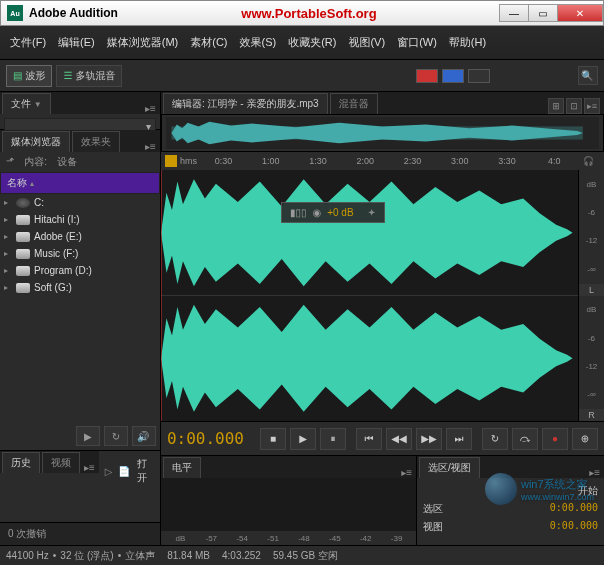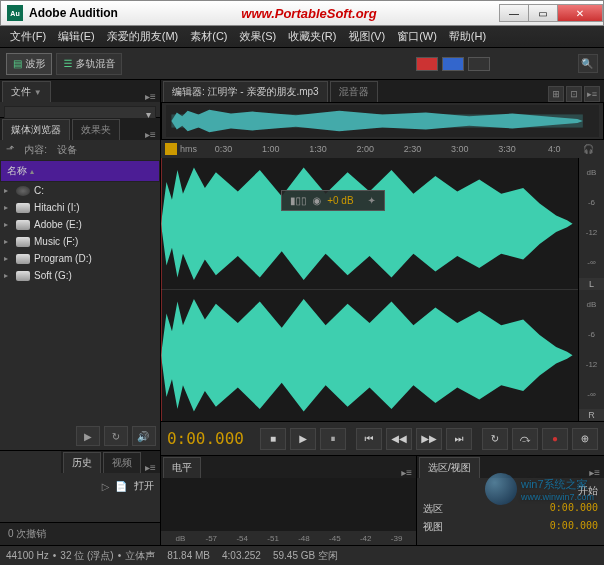--- a/index.html
+++ b/index.html
@@ -3,26 +3,26 @@
 <meta charset="utf-8">
 <style>
 * { margin: 0; padding: 0; box-sizing: border-box; font-family: "Microsoft YaHei", Tahoma, sans-serif; }
 body { background: #1a1a1a; overflow: hidden; width: 604px; height: 565px; }
 
 .window { width: 604px; height: 565px; display: flex; flex-direction: column; }
 
 .titlebar { height: 26px; background: linear-gradient(#fff, #e8e8e8); display: flex; align-items: center; border: 1px solid #888; }
 .titlebar .app-icon { width: 16px; height: 16px; background: #0b6d4f; margin: 0 6px; display: flex; align-items: center; justify-content: center; color: #fff; font-size: 7px; font-weight: bold; }
 .titlebar .title { font-weight: bold; font-size: 12px; color: #000; }
-.titlebar .url { flex: 1; text-align: center; color: #c00; font-size: 13px; font-weight: bold; font-style: italic; }
+.titlebar .url { flex: 1; text-align: center; color: #c00; font-size: 13px; font-weight: bold; }
 .win-btns { display: flex; }
 .win-btn { width: 30px; height: 18px; background: linear-gradient(#f6f6f6,#d8d8d8); border: 1px solid #999; margin-left: -1px; display: flex; align-items: center; justify-content: center; font-size: 10px; cursor: pointer; }
 .win-btn.close { background: linear-gradient(#e77,#c33); width: 46px; color: #fff; }
 
-.menubar { height: 22px; background: linear-gradient(#2a2a2a,#232323); display: flex; align-items: center; padding: 0 4px; border-bottom: 1px solid #000; }
+.menubar { height: 34px; background: linear-gradient(#2a2a2a,#232323); display: flex; align-items: center; padding: 0 4px; border-bottom: 1px solid #000; }
 .menubar span { color: #ddd; font-size: 11px; padding: 2px 6px; cursor: pointer; }
 
 .toolbar { height: 32px; background: #2b2b2b; display: flex; align-items: center; padding: 0 6px; border-bottom: 1px solid #000; gap: 4px; }
 .tbtn { background: #333; border: 1px solid #444; color: #ccc; font-size: 10px; padding: 3px 6px; cursor: pointer; display: flex; align-items: center; gap: 3px; }
 .tbtn.active { background: #3a3a3a; border-color: #666; }
 .swatch { width: 22px; height: 14px; border: 1px solid #555; }
 
 .main-area { flex: 1; display: flex; background: #232323; overflow: hidden; }
 
 .left-col { width: 175px; display: flex; flex-direction: column; border-right: 1px solid #000; }
@@ -41,21 +41,21 @@
 .browser-sub span:first-child { cursor: pointer; }
 .name-header { background: #4c1d95; color: #ccc; font-size: 10px; padding: 3px 6px; border: 1px solid #222; display: flex; align-items: center; gap: 3px; }
 .tree { background: #2b2b2b; flex: 1; overflow: auto; }
 .tree-item { display: flex; align-items: center; color: #ddd; font-size: 10px; padding: 3px 4px; gap: 4px; cursor: pointer; }
 .tree-item .arrow { color: #888; font-size: 8px; width: 8px; }
 .drive-icon { width: 14px; height: 10px; background: linear-gradient(#ddd,#999); border-radius: 2px; }
 .disk-icon { width: 14px; height: 10px; background: radial-gradient(#666,#333); border-radius: 50%; }
 .btn-row { display: flex; gap: 4px; padding: 4px; justify-content: flex-end; background: #2b2b2b; }
 .icon-btn { width: 24px; height: 20px; background: #333; border: 1px solid #444; display: flex; align-items: center; justify-content: center; cursor: pointer; color: #999; font-size: 10px; }
 
-.history-panel { height: 72px; display: flex; flex-direction: column; align-items: flex-end; }
+.history-panel { height: 72px; display: flex; flex-direction: row; }
 .history-body { flex: 1; background: #2b2b2b; padding: 4px; display: flex; flex-direction: column; }
 .history-item { display: flex; align-items: center; color: #ccc; font-size: 10px; gap: 6px; padding: 2px; }
 .undo-count { color: #999; font-size: 10px; padding: 4px 8px; background: #232323; }
 
 .right-col { flex: 1; display: flex; flex-direction: column; }
 
 .editor-header { height: 22px; display: flex; align-items: flex-end; background: #1e1e1e; }
 .editor-header .ptab.wide { max-width: 200px; overflow: hidden; white-space: nowrap; }
 .editor-icons { margin-left: auto; display: flex; gap: 2px; padding-right: 4px; }
 .head-icon { width: 16px; height: 16px; background: #333; border: 1px solid #444; cursor: pointer; display: flex; align-items: center; justify-content: center; color: #888; font-size: 9px; }
@@ -113,21 +113,21 @@
     <div class="win-btns">
       <div class="win-btn">—</div>
       <div class="win-btn">▭</div>
       <div class="win-btn close">✕</div>
     </div>
   </div>
 
   <div class="menubar">
     <span>文件(F)</span>
     <span>编辑(E)</span>
-    <span>亲爱的朋友(M)</span>
+    <span>媒体浏览器(M)</span>
     <span>素材(C)</span>
     <span>效果(S)</span>
     <span>收藏夹(R)</span>
     <span>视图(V)</span>
     <span>窗口(W)</span>
     <span>帮助(H)</span>
   </div>
 
   <div class="toolbar">
     <div class="tbtn active">

